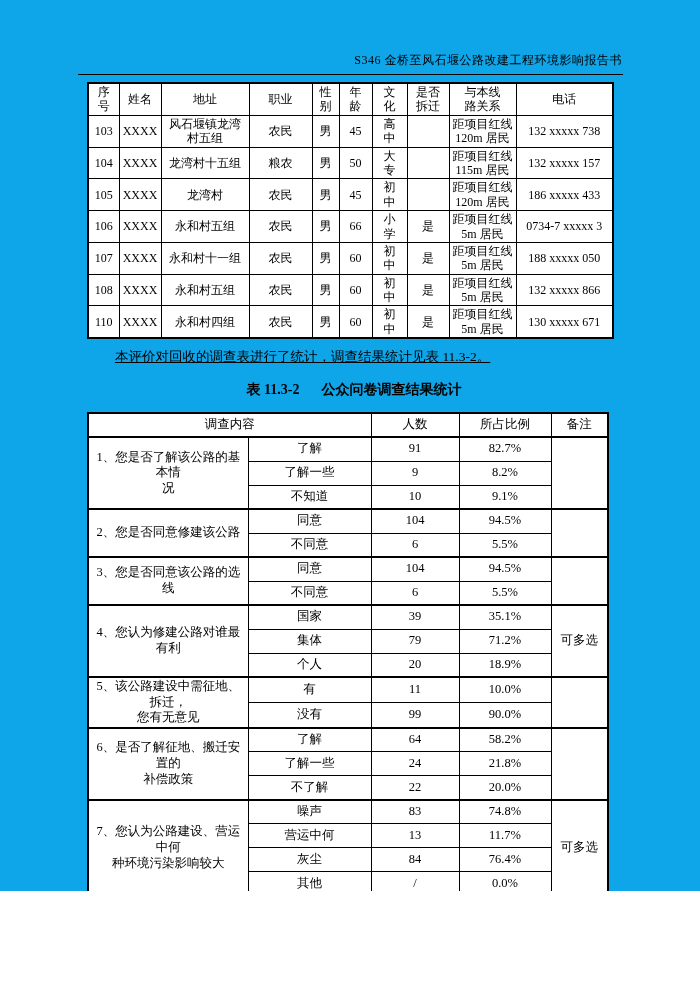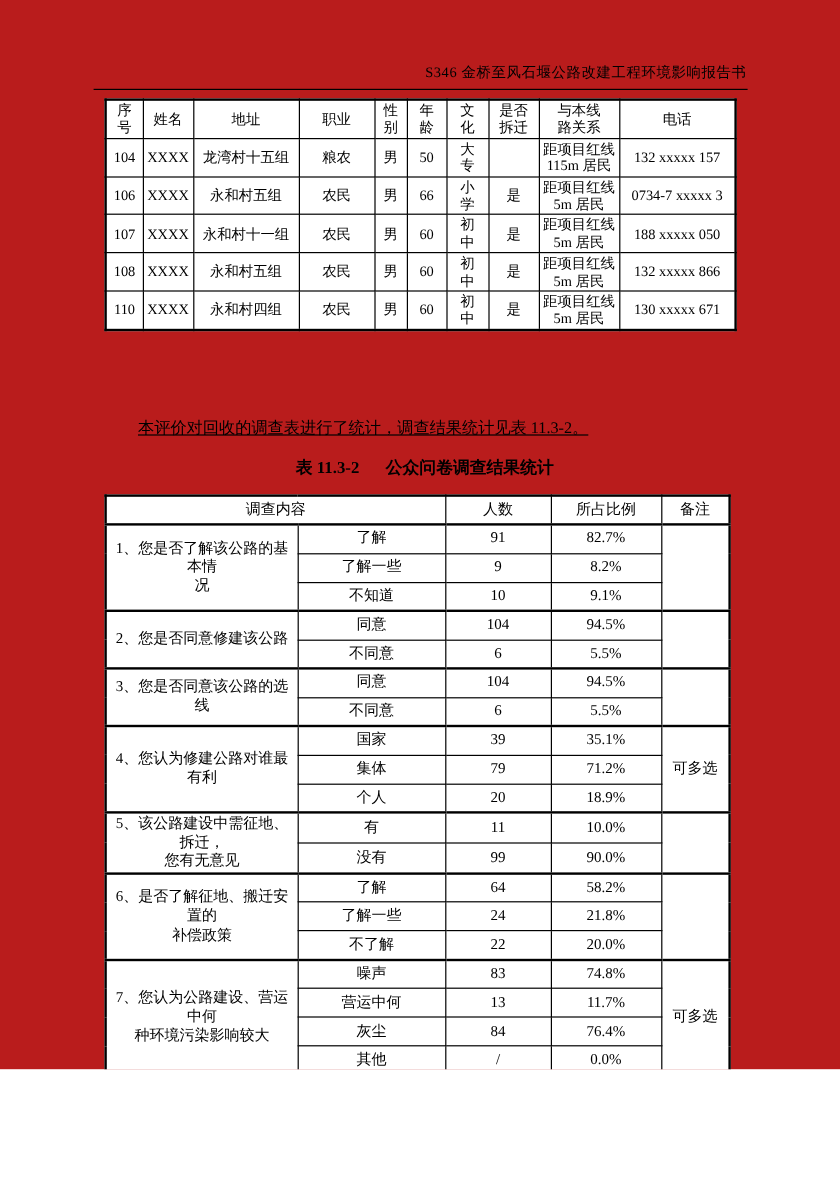--- a/index.html
+++ b/index.html
@@ -1,17 +1,17 @@
 <!DOCTYPE html>
 <html><head>
 <meta charset="utf-8">
 <style>
   html,body{margin:0;padding:0;background:#ffffff;}
   body{width:700px;height:990px;font-family:"Liberation Serif","DejaVu Serif",serif;color:#000;}
-  .page{position:relative;width:700px;height:891px;background:#b91c1c;overflow:hidden;}
+  .page{position:relative;width:700px;height:891px;background:#0ea5e9;overflow:hidden;}
 
   .running-header{position:absolute;top:52px;left:78px;width:544px;text-align:right;font-size:12px;letter-spacing:.5px;}
   .header-rule{position:absolute;top:74px;left:78px;width:545px;border-top:1.5px solid #000;height:0;}
 
   table{border-collapse:collapse;table-layout:fixed;background:#fff;}
   th,td{border:1px solid #000;text-align:center;vertical-align:middle;padding:1px 2px;
         white-space:pre-line;font-weight:normal;overflow:hidden;}
 
   .t1{position:absolute;left:87px;top:82px;width:525px;border:2px solid #000;font-size:12px;line-height:1.2;}
   .t1 thead tr{height:32px;}
@@ -65,32 +65,61 @@
 化</th>
           <th>是否
 拆迁</th>
           <th>与本线
 路关系</th>
           <th>电话</th>
         </tr>
       </thead>
     <tbody>
         <tr>
+          <td>103</td>
+          <td>XXXX</td>
+          <td>风石堰镇龙湾
+村五组</td>
+          <td>农民</td>
+          <td>男</td>
+          <td>45</td>
+          <td>高
+中</td>
+          <td></td>
+          <td>距项目红线
+120m 居民</td>
+          <td>132 xxxxx 738</td>
+        </tr>
+        <tr>
           <td>104</td>
           <td>XXXX</td>
           <td>龙湾村十五组</td>
           <td>粮农</td>
           <td>男</td>
           <td>50</td>
           <td>大
 专</td>
           <td></td>
           <td>距项目红线
 115m 居民</td>
           <td>132 xxxxx 157</td>
+        </tr>
+        <tr>
+          <td>105</td>
+          <td>XXXX</td>
+          <td>龙湾村</td>
+          <td>农民</td>
+          <td>男</td>
+          <td>45</td>
+          <td>初
+中</td>
+          <td></td>
+          <td>距项目红线
+120m 居民</td>
+          <td>186 xxxxx 433</td>
         </tr>
         <tr>
           <td>106</td>
           <td>XXXX</td>
           <td>永和村五组</td>
           <td>农民</td>
           <td>男</td>
           <td>66</td>
           <td>小
 学</td>

